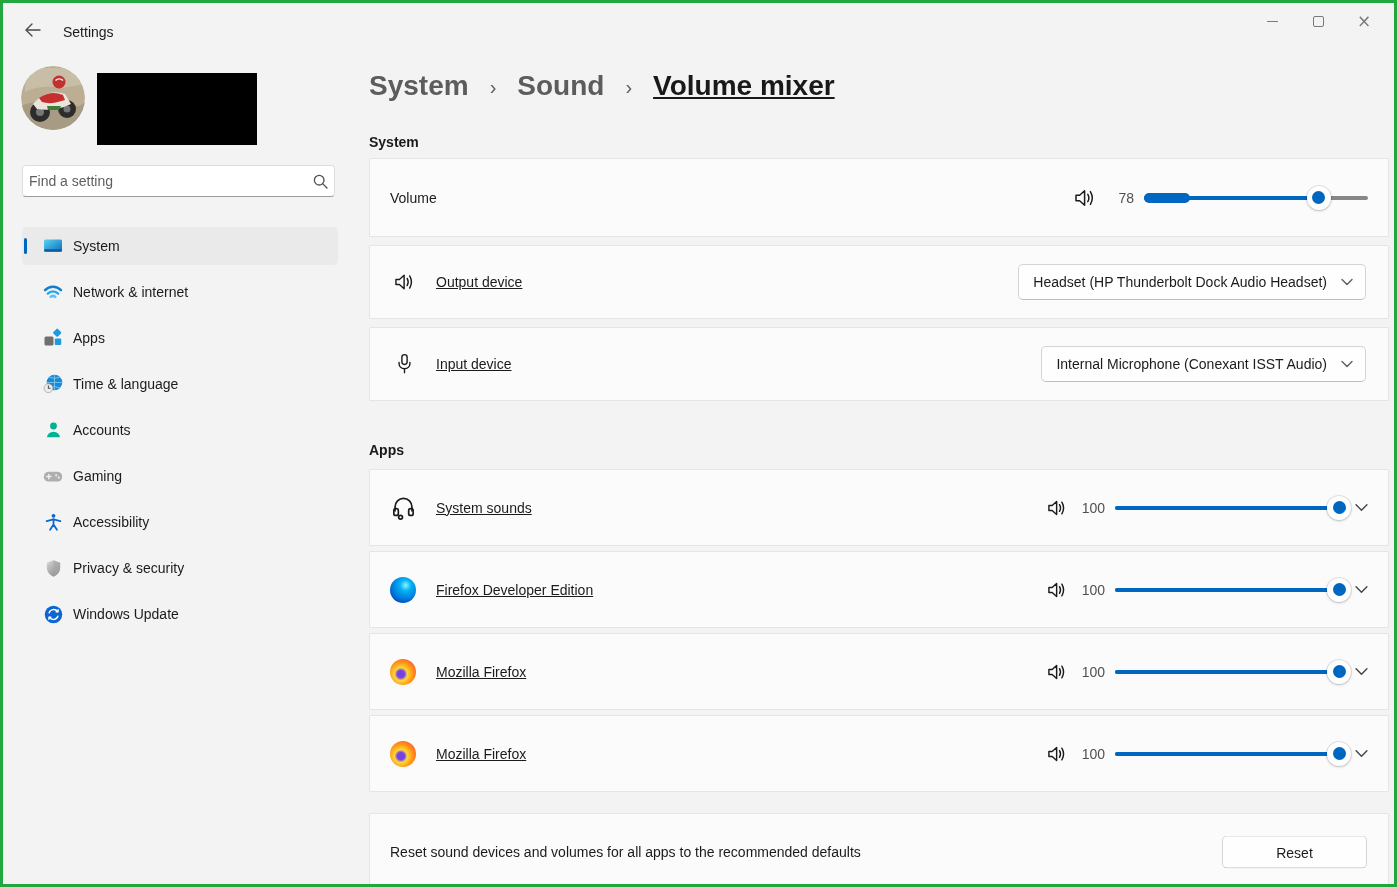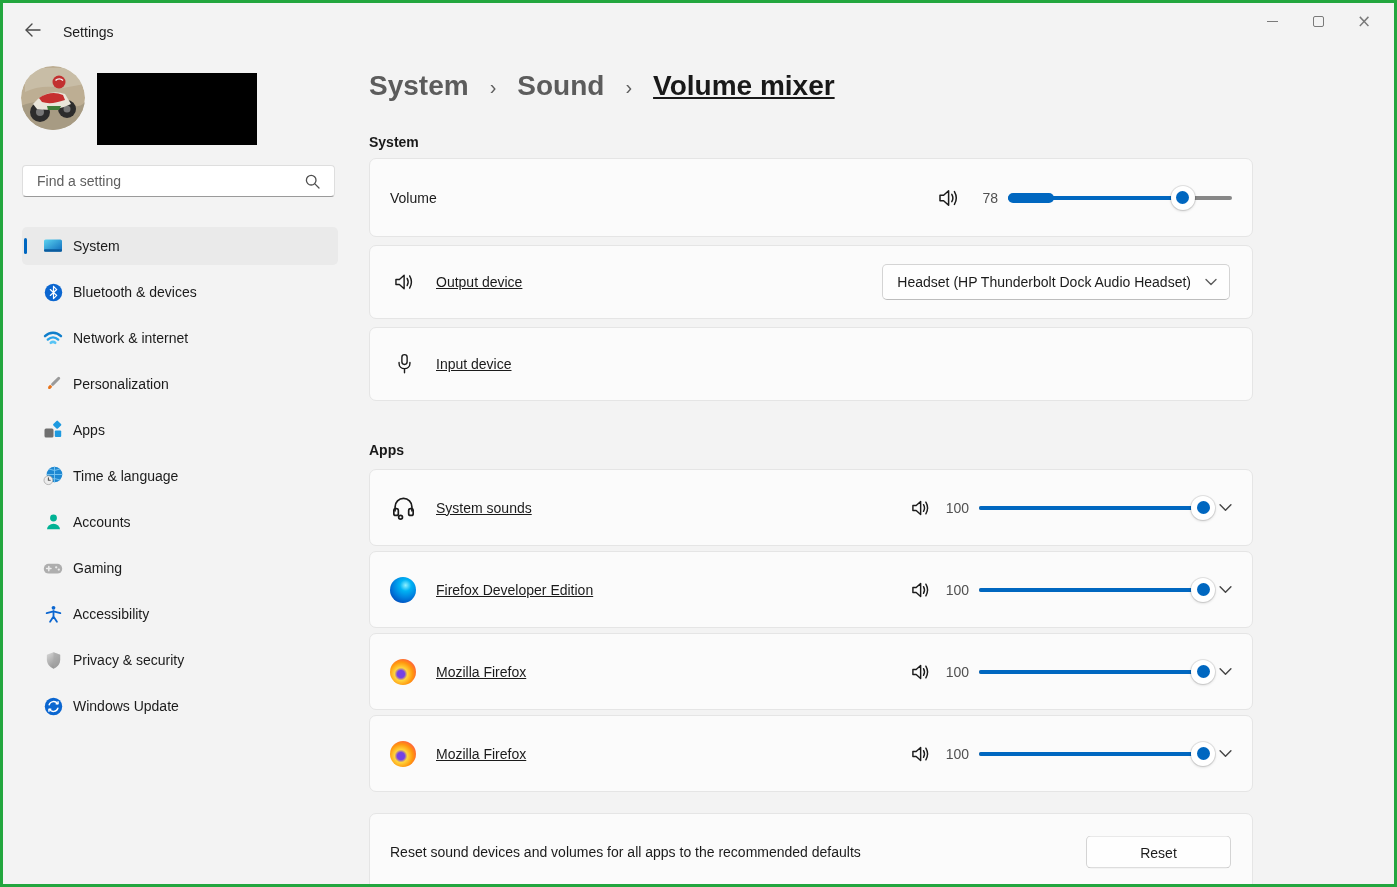--- a/index.html
+++ b/index.html
@@ -27,38 +27,38 @@
   .win-controls{position:absolute;top:6px;right:10px;display:flex;}
   .win-btn{width:46px;height:30px;border:none;background:transparent;display:flex;align-items:center;justify-content:center;color:#7a7a7a;cursor:pointer;}
   .glyph-min{display:block;width:11px;height:1px;background:#7a7a7a;}
   .glyph-max{display:block;width:11px;height:11px;border:1px solid #7a7a7a;border-radius:2px;}
   .glyph-close{font-size:17px;line-height:1;color:#7a7a7a;font-family:"DejaVu Sans",sans-serif;}
 
   
   .profile{position:absolute;left:21px;top:66px;width:300px;height:80px;}
   .avatar{position:absolute;left:0;top:0;width:64px;height:64px;border-radius:50%;overflow:hidden;display:block;}
   .redacted{position:absolute;left:76px;top:7px;width:160px;height:72px;background:#000;}
-  .searchbox{position:absolute;left:22px;top:165px;width:313px;height:32px;background:#fff;border:1px solid #dedede;border-bottom:1px solid #9a9a9a;border-radius:4px;display:flex;align-items:center;padding:0 14px;}
+  .searchbox{position:absolute;left:22px;top:165px;width:313px;height:32px;background:#fff;border:1px solid #dedede;border-bottom:1px solid #9a9a9a;border-radius:4px;display:flex;align-items:center;padding:0 6px;}
   .searchbox input{flex:1;border:none;outline:none;background:transparent;font-size:14px;font-family:inherit;color:var(--text);}
   .searchbox input::placeholder{color:#5f5f5f;}
   .nav{position:absolute;left:22px;top:227px;width:316px;}
   .nav-item{position:relative;height:38px;margin-bottom:8px;display:flex;align-items:center;border-radius:5px;padding-left:21px;cursor:pointer;}
   .nav-item.selected{background:#eaeaea;}
   .accent-pill{position:absolute;left:2px;top:11px;width:3px;height:16px;border-radius:2px;background:var(--accent);}
   .nav-icon{width:20px;height:20px;display:flex;align-items:center;justify-content:center;flex:none;}
   .nav-label{margin-left:10px;font-size:14px;color:var(--text);white-space:nowrap;}
 
   
   .breadcrumb{position:absolute;left:369px;top:70px;display:flex;align-items:center;gap:21px;font-size:28px;font-weight:600;}
   .crumb{color:var(--text-dim);cursor:pointer;}
   .crumb-sep{color:var(--text-dim);font-size:20px;padding-top:3px;font-weight:400;}
   .crumb-current{color:#191919;text-decoration:underline;}
 
   .section-header{position:absolute;left:369px;font-size:14px;font-weight:700;color:#191919;}
-  .card{position:absolute;left:369px;width:884px;background:var(--card-bg);border:1px solid var(--card-border);border-radius:7px;}
+  .card{position:absolute;left:369px;width:1020px;background:var(--card-bg);border:1px solid var(--card-border);border-radius:1px;}
   .row-label{position:absolute;left:20px;top:50%;transform:translateY(-50%);font-size:14px;color:var(--text);}
   .row-label-indent{left:66px;text-decoration:underline;}
   .leading-icon{position:absolute;left:24px;top:50%;transform:translateY(-50%);display:flex;align-items:center;justify-content:center;}
 
   .right-controls{position:absolute;right:20px;top:50%;transform:translateY(-50%);display:flex;align-items:center;}
   .vol-value{font-size:14px;color:#505050;min-width:26px;text-align:right;margin:0 10px 0 12px;}
 
   .slider{position:relative;width:224px;height:24px;cursor:pointer;}
   .slider-track{position:absolute;left:0;right:0;top:10px;height:4px;border-radius:2px;background:#878787;}
   .slider-fill{position:absolute;left:0;top:10px;height:4px;border-radius:2px;background:var(--accent);width:calc(var(--val) * 1%);}
@@ -143,47 +143,27 @@
             </linearGradient>
           </defs>
           <rect x="1" y="3.5" width="18" height="12" rx="1.6" fill="url(#gSys)"></rect>
           <rect x="1" y="13.2" width="18" height="2.6" rx="1.3" fill="#0b5c9e"></rect>
         </svg>
     </span>
     <span class="nav-label">System</span>
   </div>
   <div class="nav-item">
     <span class="nav-icon">
-      <svg width="19" height="19" viewBox="0 0 20 20">
-          <circle cx="10" cy="10" r="9.2" fill="#0b66d0"></circle>
-          <path d="M10 3.6 L13.4 6.9 L10 10 L13.4 13.1 L10 16.4 V3.6 M10 10 L6.6 6.9 M10 10 L6.6 13.1" stroke="#fff" stroke-width="1.25" fill="none" stroke-linejoin="round" stroke-linecap="round"></path>
-        </svg>
-    </span>
-    <span class="nav-label">Bluetooth &amp; devices</span>
-  </div>
-  <div class="nav-item">
-    <span class="nav-icon">
       <svg width="20" height="20" viewBox="0 0 20 20" fill="none" stroke-linecap="round">
           <path d="M2 8.2 C6.5 3.6 13.5 3.6 18 8.2" stroke="#0f7ecb" stroke-width="2.4"></path>
           <path d="M4.8 11.6 C7.9 8.7 12.1 8.7 15.2 11.6" stroke="#2aa3e8" stroke-width="2.4"></path>
           <path d="M7.8 14.8 C9.1 13.6 10.9 13.6 12.2 14.8" stroke="#57c4f5" stroke-width="2.6"></path>
         </svg>
     </span>
     <span class="nav-label">Network &amp; internet</span>
-  </div>
-  <div class="nav-item">
-    <span class="nav-icon">
-      <svg width="20" height="20" viewBox="0 0 20 20">
-          <g transform="rotate(45 10 10)">
-            <rect x="8.5" y="0.5" width="3" height="11.5" rx="1.4" fill="#9a9a9a"></rect>
-            <path d="M8.5 12.5 h3 v2.6 q-1.5 3.4 -3 0 z" fill="#e8731a"></path>
-          </g>
-        </svg>
-    </span>
-    <span class="nav-label">Personalization</span>
   </div>
   <div class="nav-item">
     <span class="nav-icon">
       <svg width="20" height="20" viewBox="0 0 20 20">
           <rect x="1.5" y="8.5" width="9" height="9" rx="1.5" fill="#6f6f6f"></rect>
           <rect x="11" y="1.5" width="6.4" height="6.4" rx="1" transform="rotate(45 14.2 4.7)" fill="#1e9ae0"></rect>
           <rect x="11.8" y="10.5" width="6.4" height="6.4" rx="1" fill="#1e9ae0"></rect>
         </svg>
     </span>
     <span class="nav-label">Apps</span>
@@ -305,20 +285,28 @@
 
 <div class="card" style="top:327px;height:74px;">
   <span class="leading-icon" style="left:27px;">
     <svg width="15" height="21" viewBox="0 0 16 22" fill="none" stroke="#1b1b1b" stroke-width="1.5" stroke-linecap="round">
         <rect x="5.2" y="1" width="5.6" height="10.5" rx="2.8"></rect>
         <path d="M2.2 9.4 v1 c0 3.5 2.7 5.5 5.8 5.5 s5.8 -2 5.8 -5.5 v-1"></path>
         <path d="M8 15.9 V20.3"></path>
       </svg>
   </span>
   <span class="row-label row-label-indent">Input device</span>
+  <div class="dropdown">
+    <span class="dropdown-text">Internal Microphone (Conexant ISST Audio)</span>
+    <span class="chev">
+      <svg width="12" height="8" viewBox="0 0 12 8" fill="none" stroke="#5d5d5d" stroke-width="1.4" stroke-linecap="round" stroke-linejoin="round">
+          <path d="M1 1.5 L6 6.5 L11 1.5"></path>
+        </svg>
+    </span>
+  </div>
 </div>
 
 <div class="section-header" style="top:442px;">Apps</div>
 
 <div class="card" style="top:469px;height:77px;">
   <span class="leading-icon" style="left:20px;">
     <svg width="27" height="27" viewBox="0 0 24 24" fill="none" stroke="#1b1b1b" stroke-width="1.5" stroke-linecap="round" stroke-linejoin="round">
         <path d="M4.5 14.5 V11 a7.5 7.5 0 0 1 15 0 v3.5"></path>
         <rect x="3.4" y="12.6" width="4" height="6" rx="1.6"></rect>
         <rect x="16.6" y="12.6" width="4" height="6" rx="1.6"></rect>

